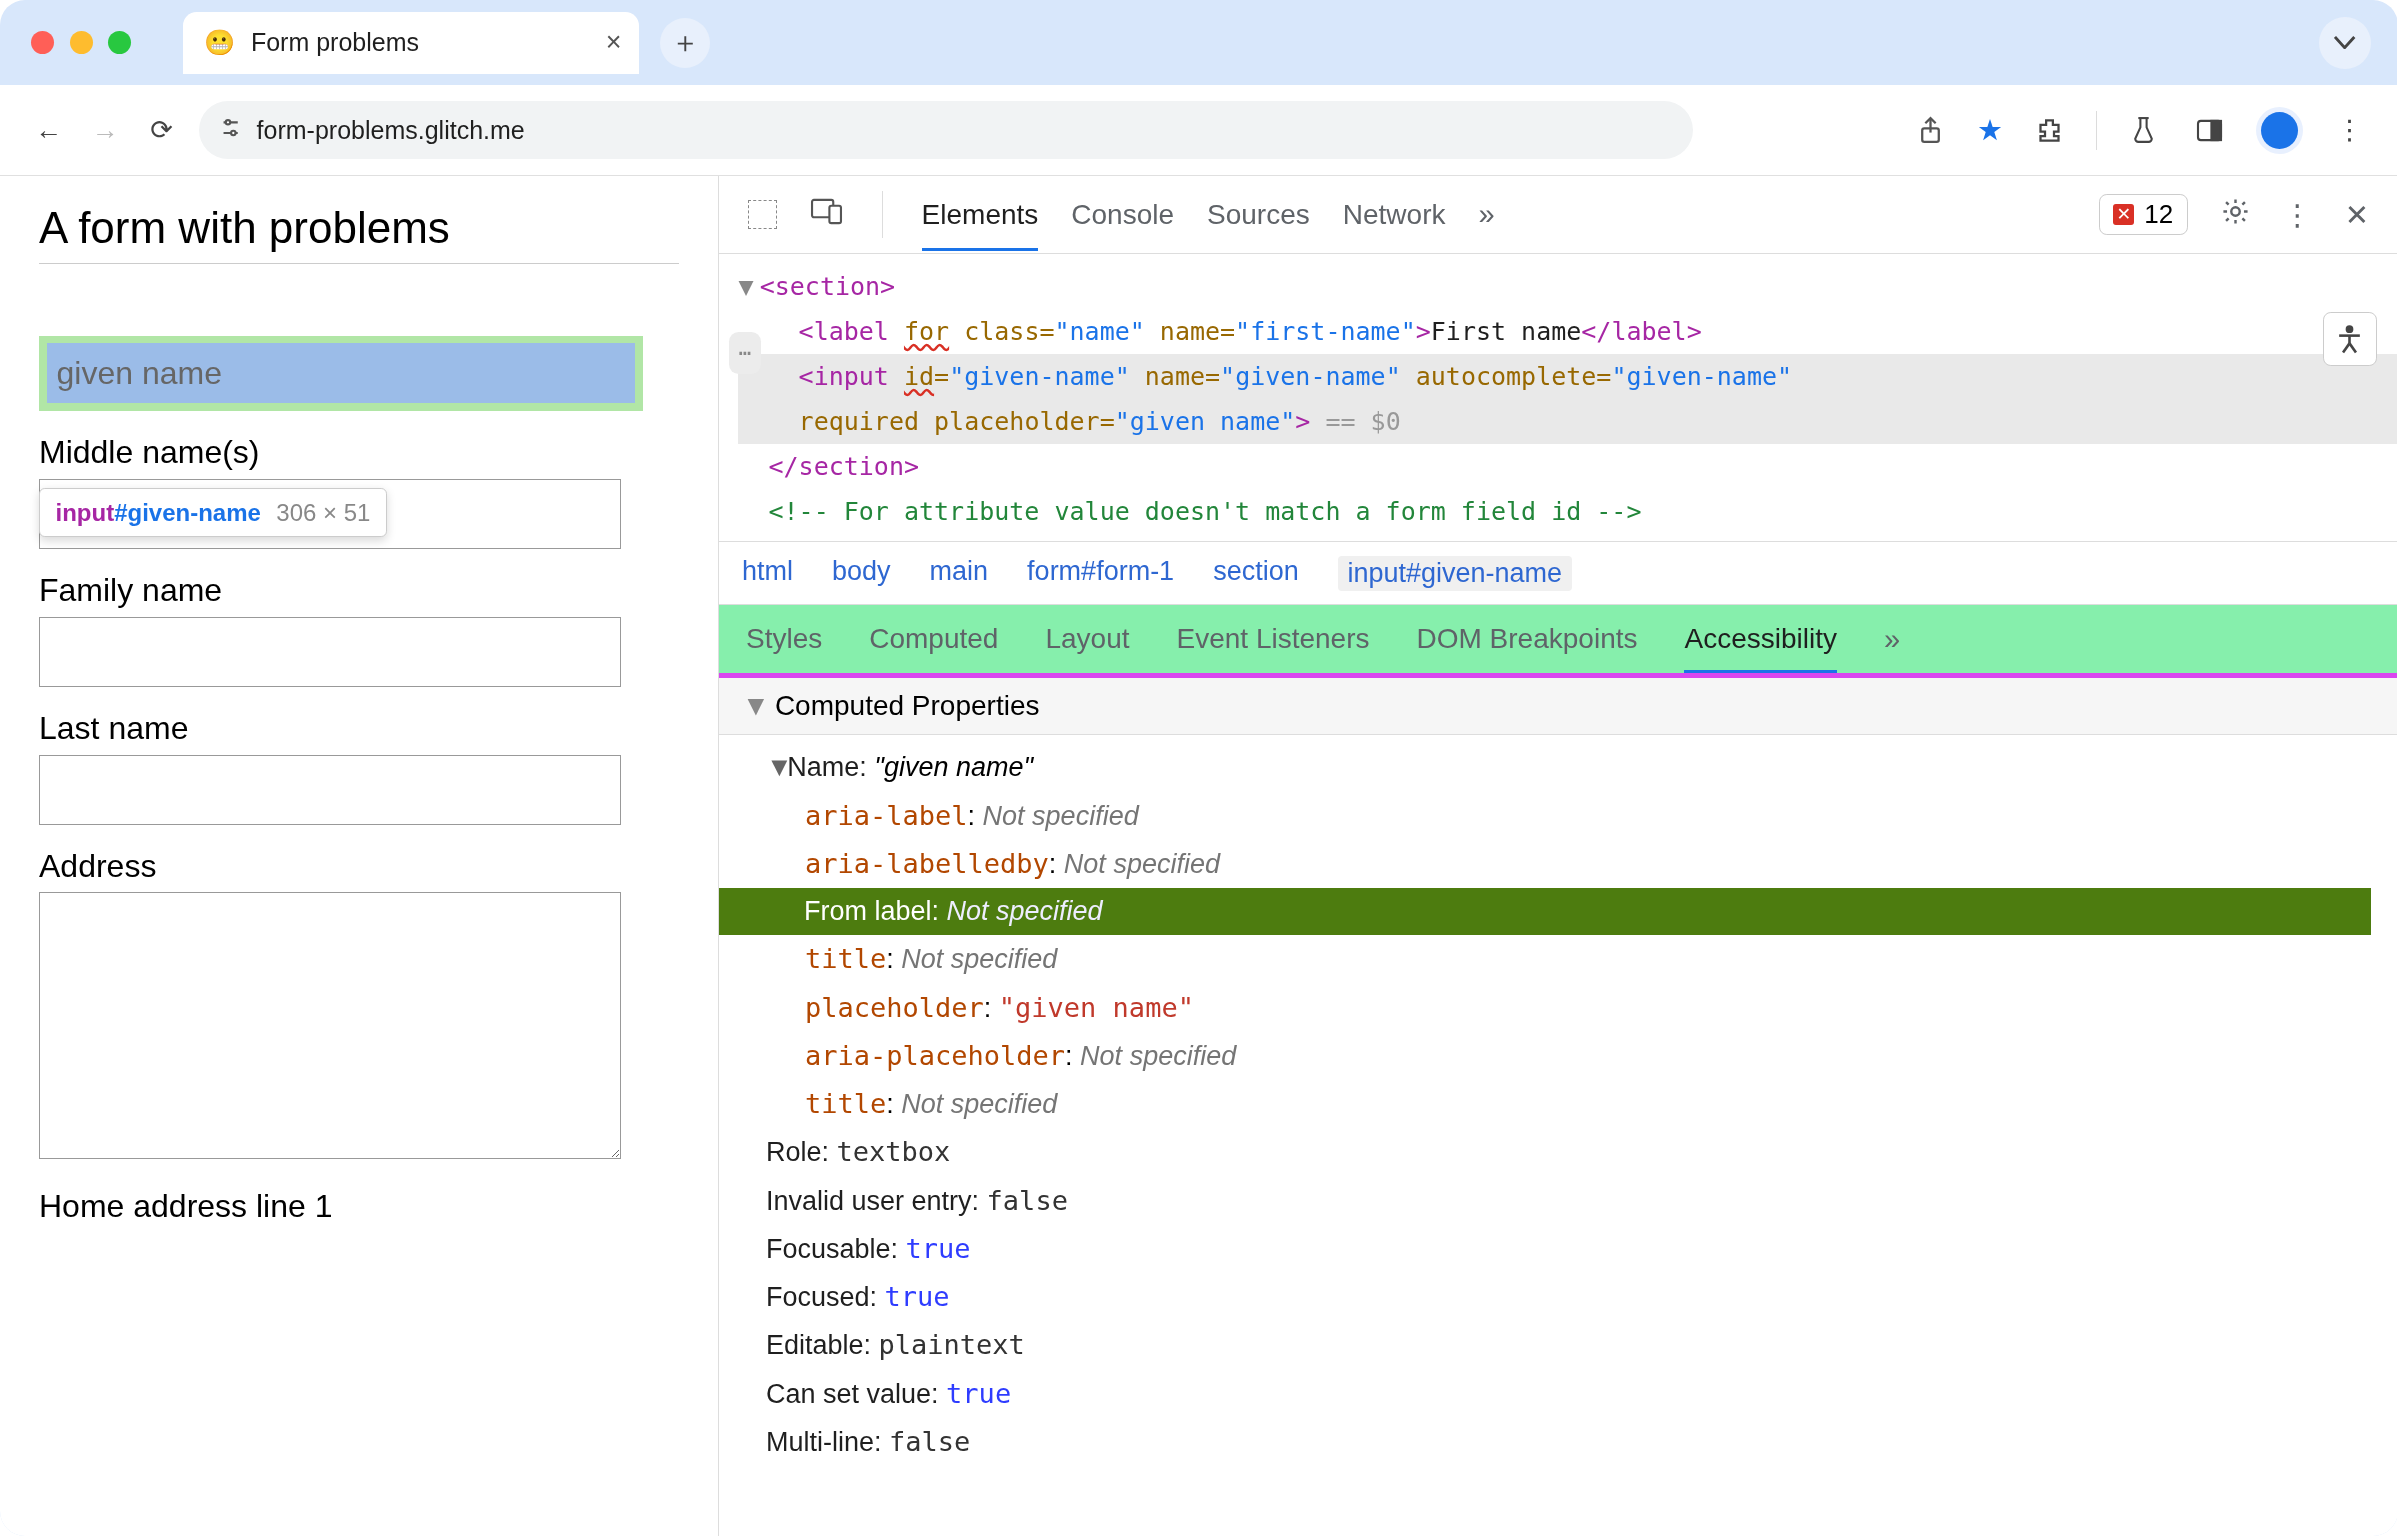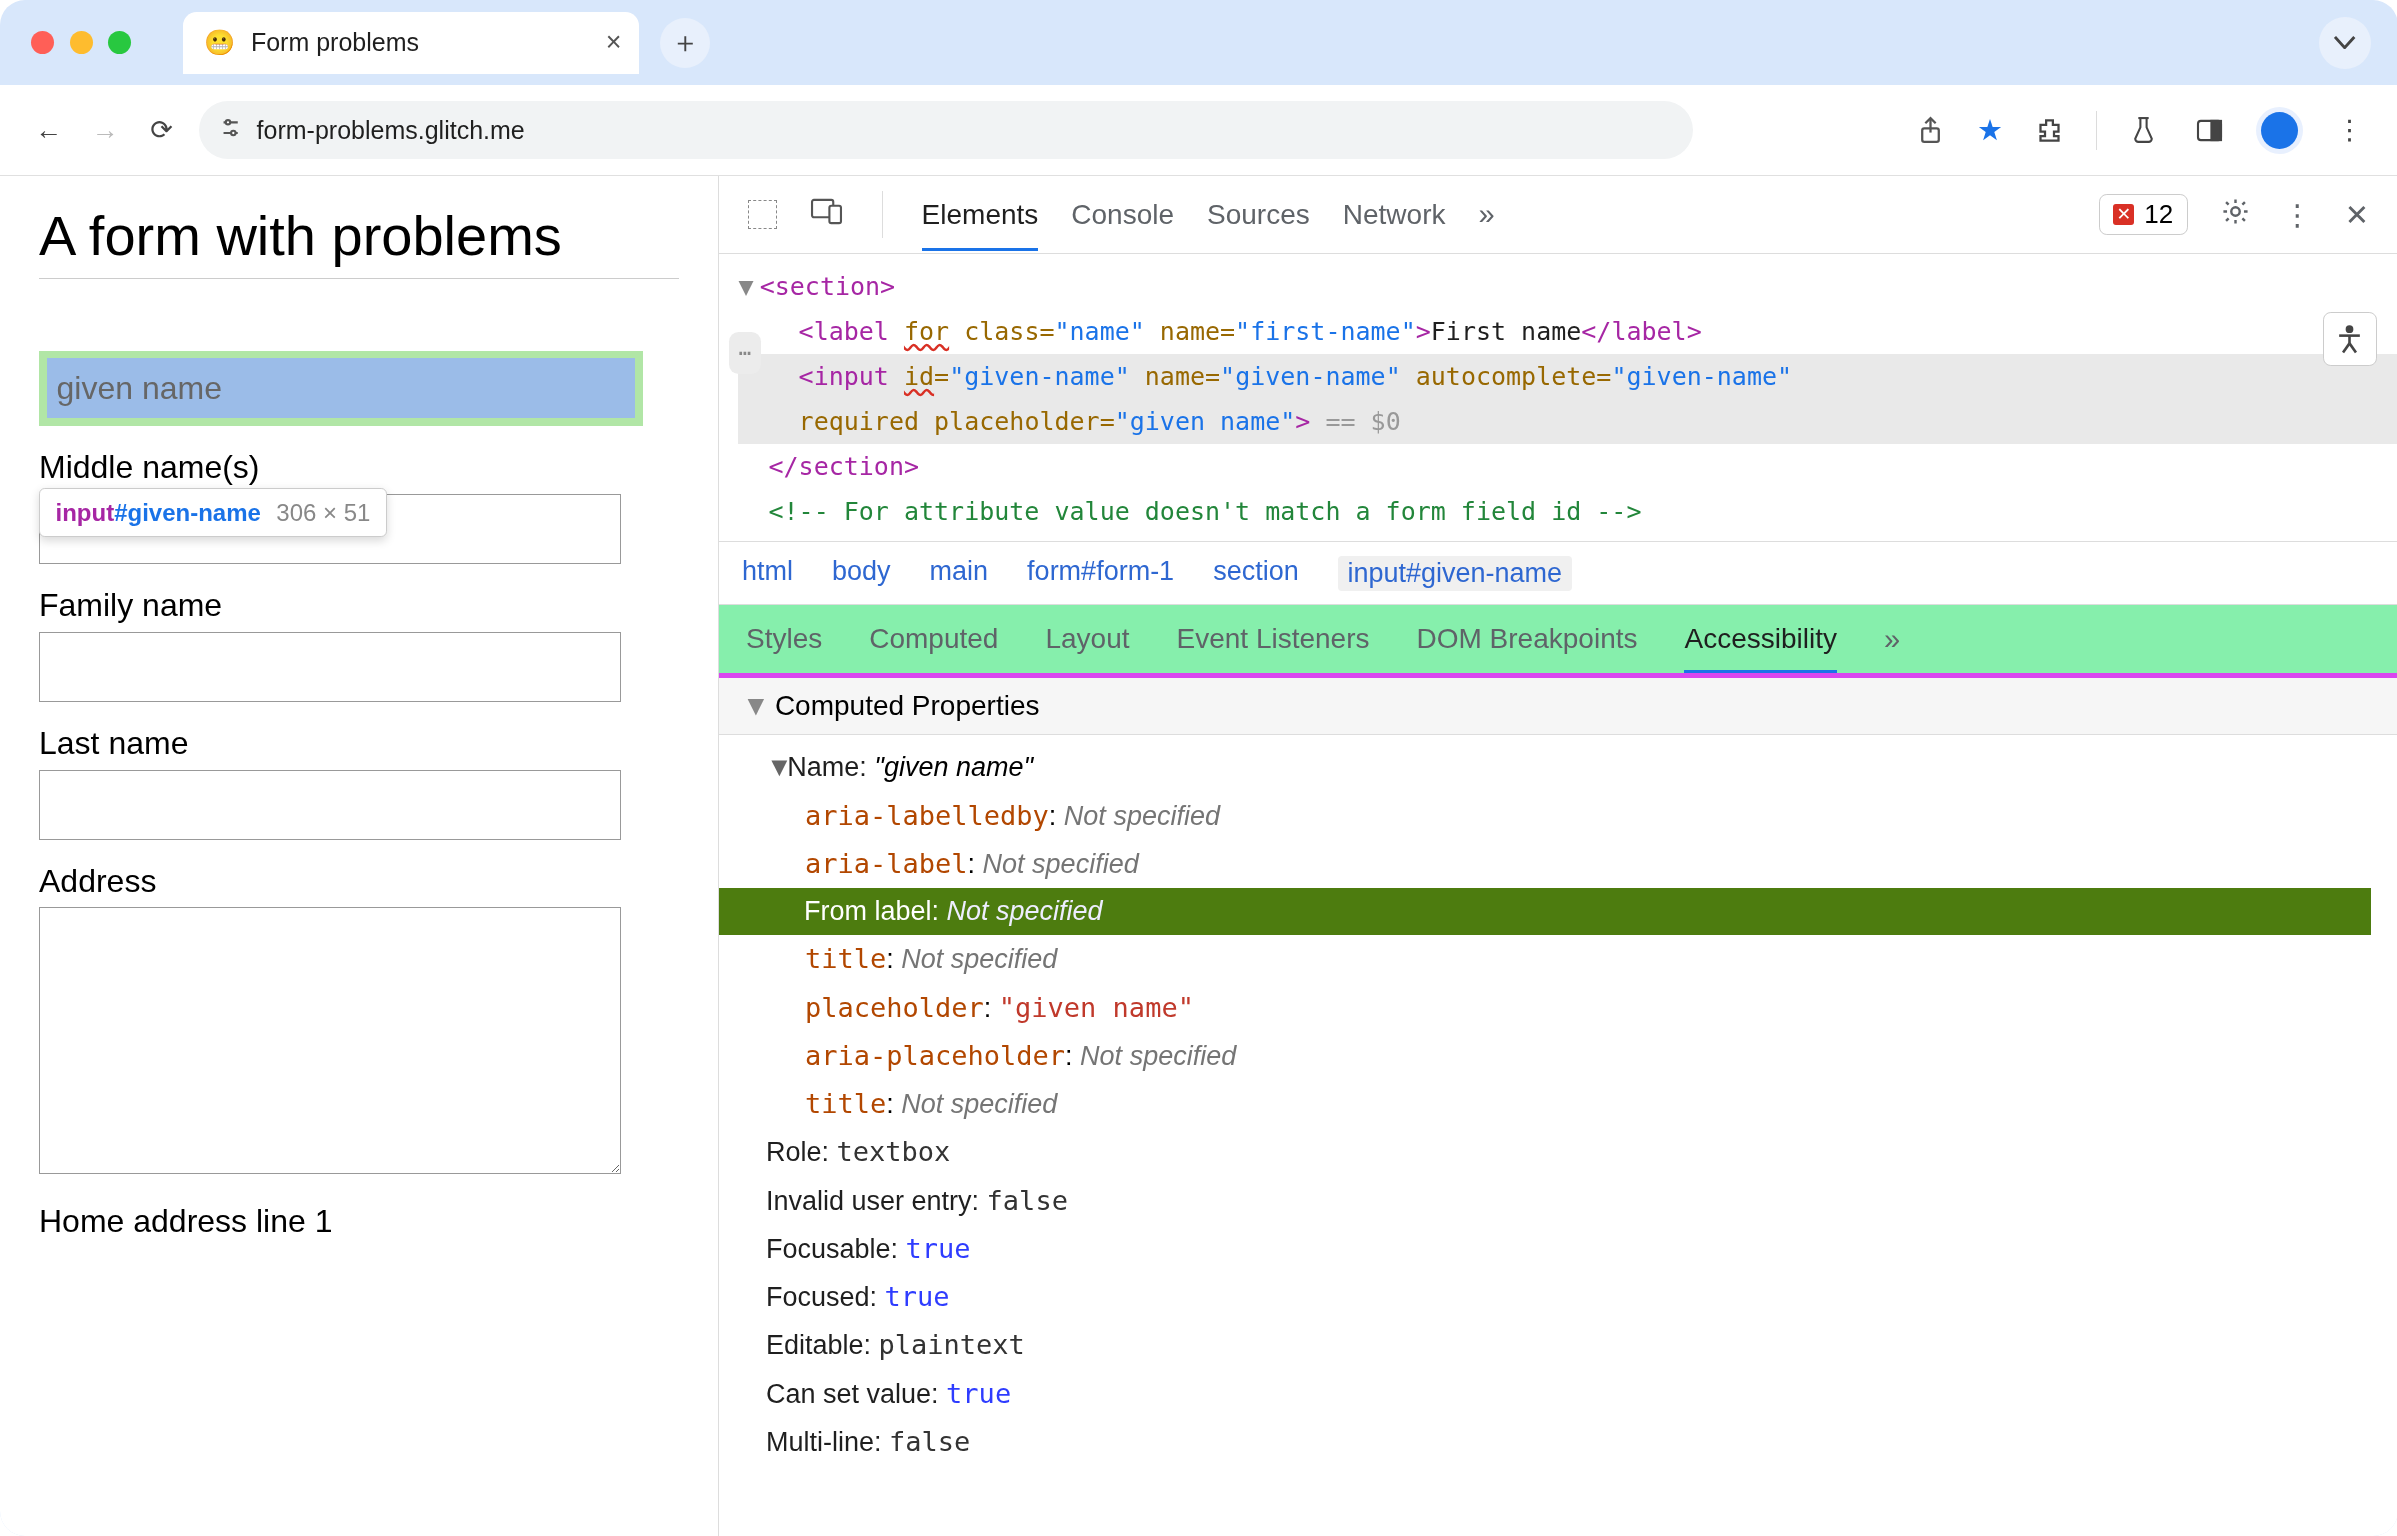--- a/index.html
+++ b/index.html
@@ -67,21 +67,21 @@
   .star { color:#1a73e8; font-size:29px; }
   .sep { width:1px; height:39px; background:#dcdcdc; }
   .avatar { width:37px; height:37px; border-radius:50%; background:#1a73e8; }
   .avatar-wrap { width:47px; height:47px; border-radius:50%; background:#e8f0fe; display:flex; align-items:center; justify-content:center; }
 
   
   .content { display:flex; height:calc(100% - 85px - 91px); background:#fff; }
 
   
   .page { width:718px; padding:27px 39px; position:relative; }
-  .page h1 { font-size:56px; font-weight:400; border-bottom:1.9px solid #ccc; padding-bottom:9.7px; }
+  .page h1 { font-size:44px; font-weight:400; border-bottom:1.9px solid #ccc; padding-bottom:9.7px; }
   .field-label { font-size:32px; font-weight:400; margin-top:23px; margin-bottom:7.8px; }
   .field-input {
     width:582px; height:70px; border:1.9px solid #999; font-size:29px; padding:3.9px 9.7px;
   }
   .textarea { height:267px; resize:both; }
 
   
   .hilite-wrap {
     width:604px; padding:7.8px; background:#b1e6a6; margin-top:-3.9px;
   }
@@ -339,22 +339,22 @@
         <span class="dt-more">»</span>
       </div>
 
       <div class="secthdr">
         <span class="tri">▼</span>
           <span>Computed Properties</span>
       </div>
 
       <div class="props">
         <div><span class="tri">▼</span><span class="k">Name: </span><span class="ital">"given name"</span></div>
+        <div class="sub"><span class="token">aria-label</span>:&nbsp;<span class="ns">Not specified</span></div>
         <div class="sub"><span class="token">aria-labelledby</span>:&nbsp;<span class="ns">Not specified</span></div>
-        <div class="sub"><span class="token">aria-label</span>:&nbsp;<span class="ns">Not specified</span></div>
         <div class="sub selrow"><span>From label: </span><span class="ns">Not specified</span></div>
         <div class="sub"><span class="token">title</span>:&nbsp;<span class="ns">Not specified</span></div>
         <div class="sub"><span class="token">placeholder</span>:&nbsp;<span class="valred">"given name"</span></div>
         <div class="sub"><span class="token">aria-placeholder</span>:&nbsp;<span class="ns">Not specified</span></div>
         <div class="sub"><span class="token">title</span>:&nbsp;<span class="ns">Not specified</span></div>
         <div><span class="k">Role: </span><span class="valmono">textbox</span></div>
         <div><span class="k">Invalid user entry: </span><span class="valmono">false</span></div>
         <div><span class="k">Focusable: </span><span class="valblue">true</span></div>
         <div><span class="k">Focused: </span><span class="valblue">true</span></div>
         <div><span class="k">Editable: </span><span class="valmono">plaintext</span></div>

